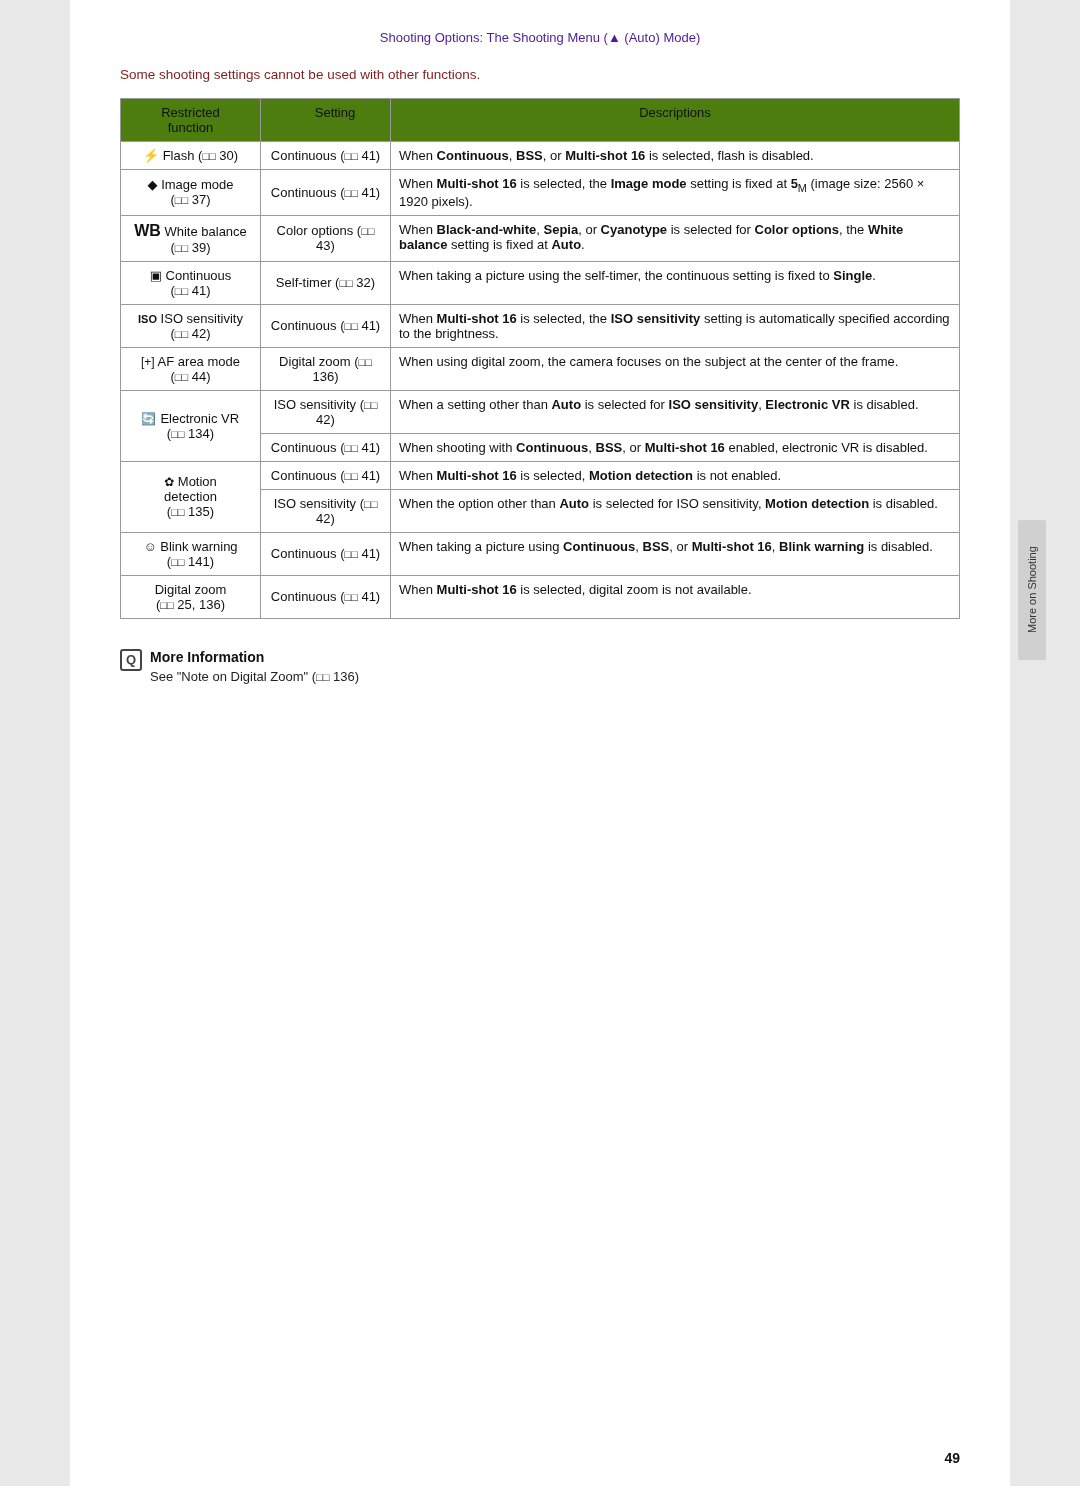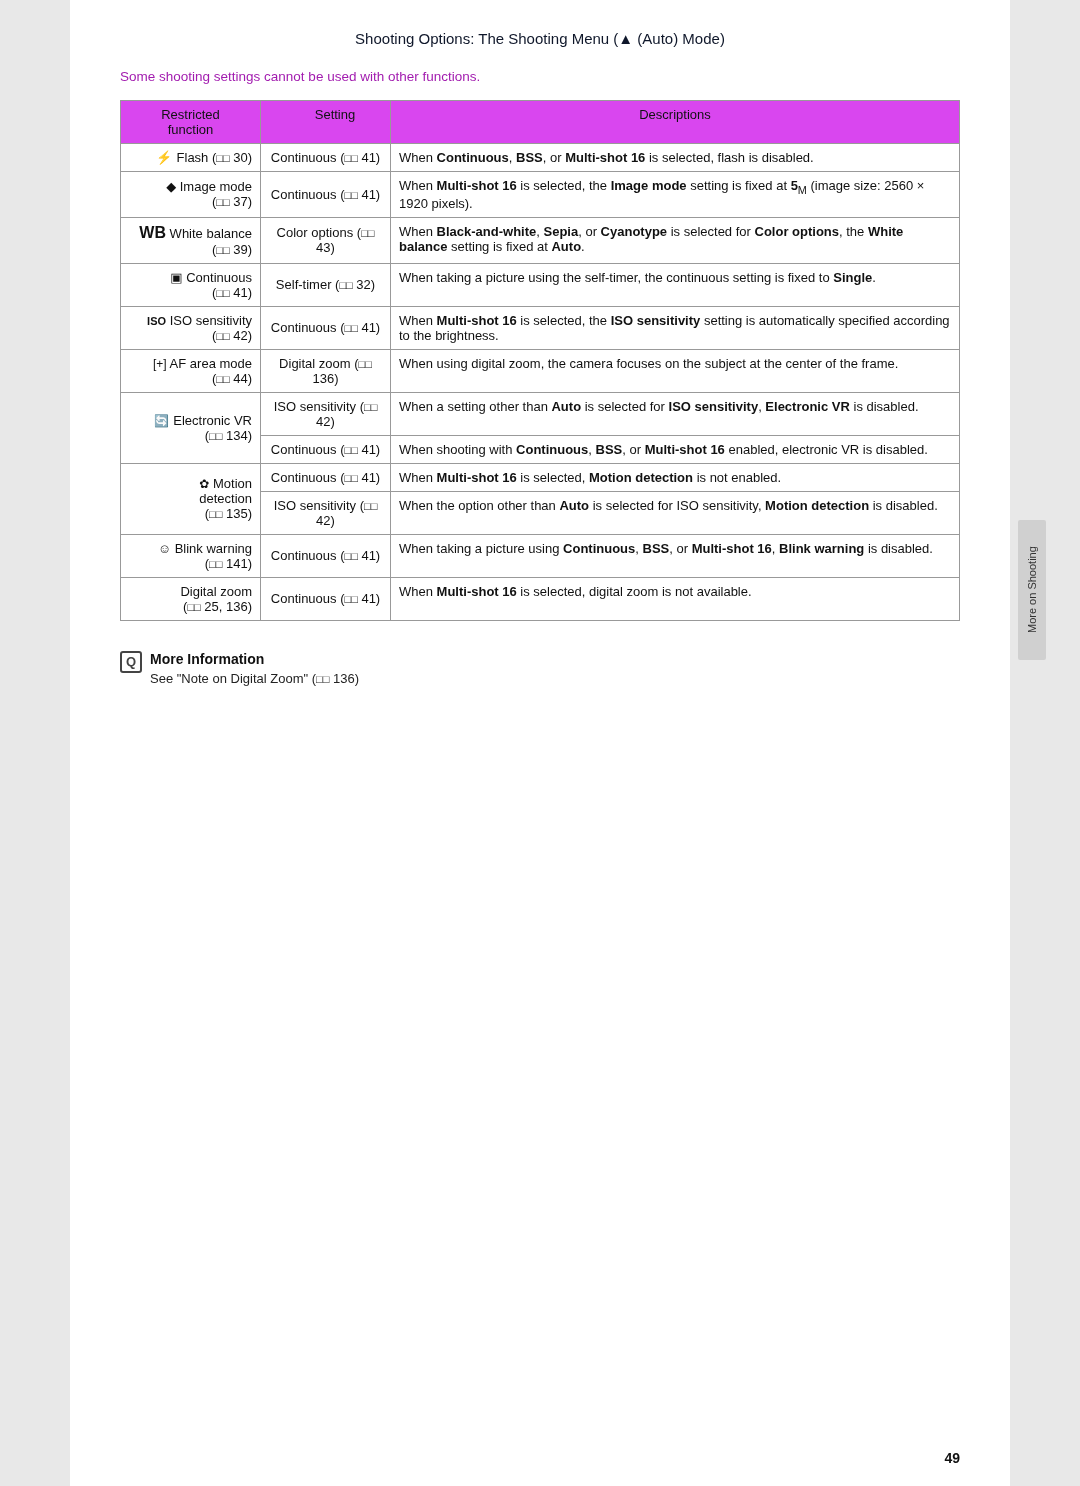--- a/index.html
+++ b/index.html
@@ -15,67 +15,67 @@
     .page {
       background: #fff;
       width: 940px;
       margin: 0 auto;
       padding: 30px 50px 60px 50px;
       min-height: 1486px;
       position: relative;
     }
     .top-header {
       text-align: center;
-      font-size: 15px;
-      color: #0f172a;
+      font-size: 13px;
+      color: #4c1d95;
       margin-bottom: 18px;
       padding-bottom: 4px;
     }
     .page-title {
       font-size: 22px;
       font-weight: bold;
       margin-bottom: 10px;
       line-height: 1.3;
     }
     .subtitle {
       font-size: 13.5px;
       margin-bottom: 16px;
-      color: #a21caf;
+      color: #7f1d1d;
     }
     table {
       width: 100%;
       border-collapse: collapse;
       font-size: 13px;
     }
     table th, table td {
       border: 1px solid #999;
       padding: 6px 8px;
       vertical-align: top;
     }
     table th {
-      background: #d946ef;
+      background: #4d7c0f;
       font-weight: normal;
       text-align: center;
     }
     .col-restricted {
       width: 140px;
       text-align: center;
     }
     .col-setting {
       width: 130px;
       padding-left: 27px;
     }
     .col-desc {
       width: auto;
     }
     .header-restricted {
       font-weight: normal;
     }
     td.restricted-cell {
-      text-align: right;
+      text-align: center;
       vertical-align: middle;
       font-size: 13px;
     }
     td.setting-cell {
       vertical-align: middle;
       font-size: 13px;
       text-align: center;
     }
     td.desc-cell {
       font-size: 13px;

